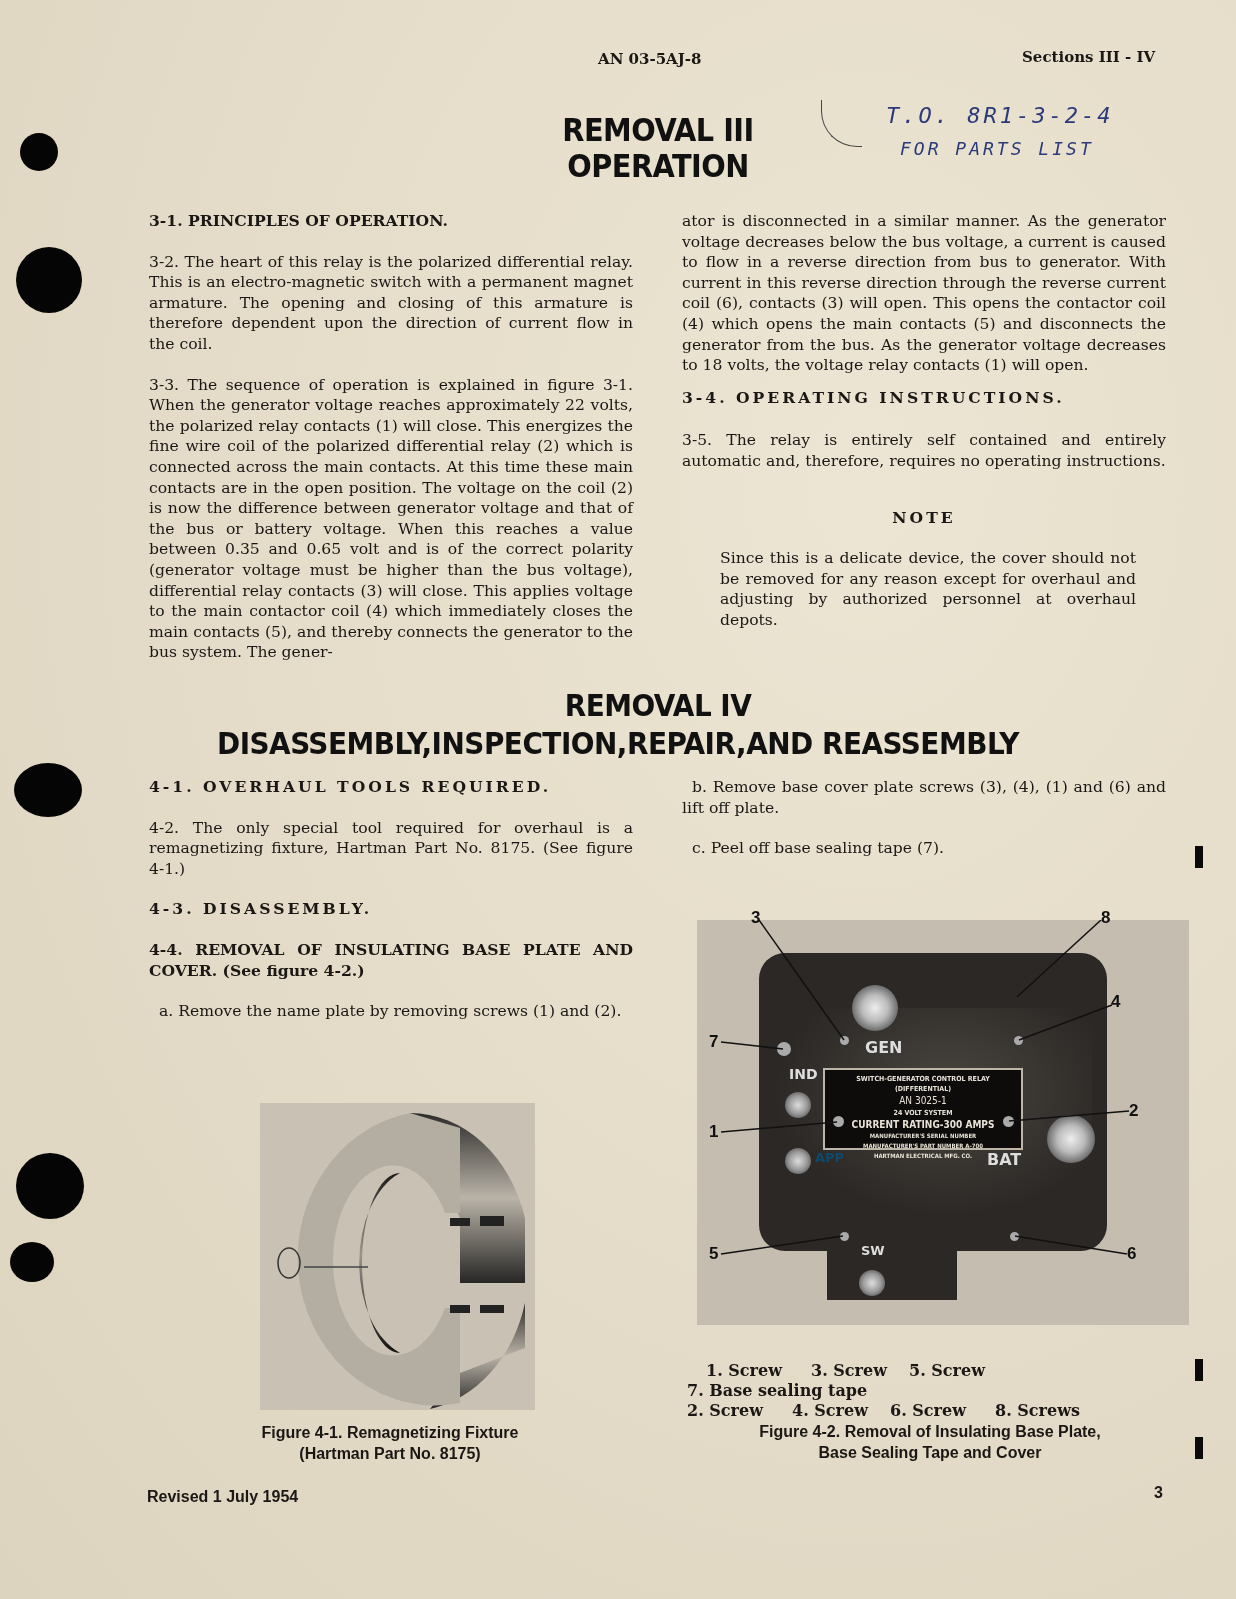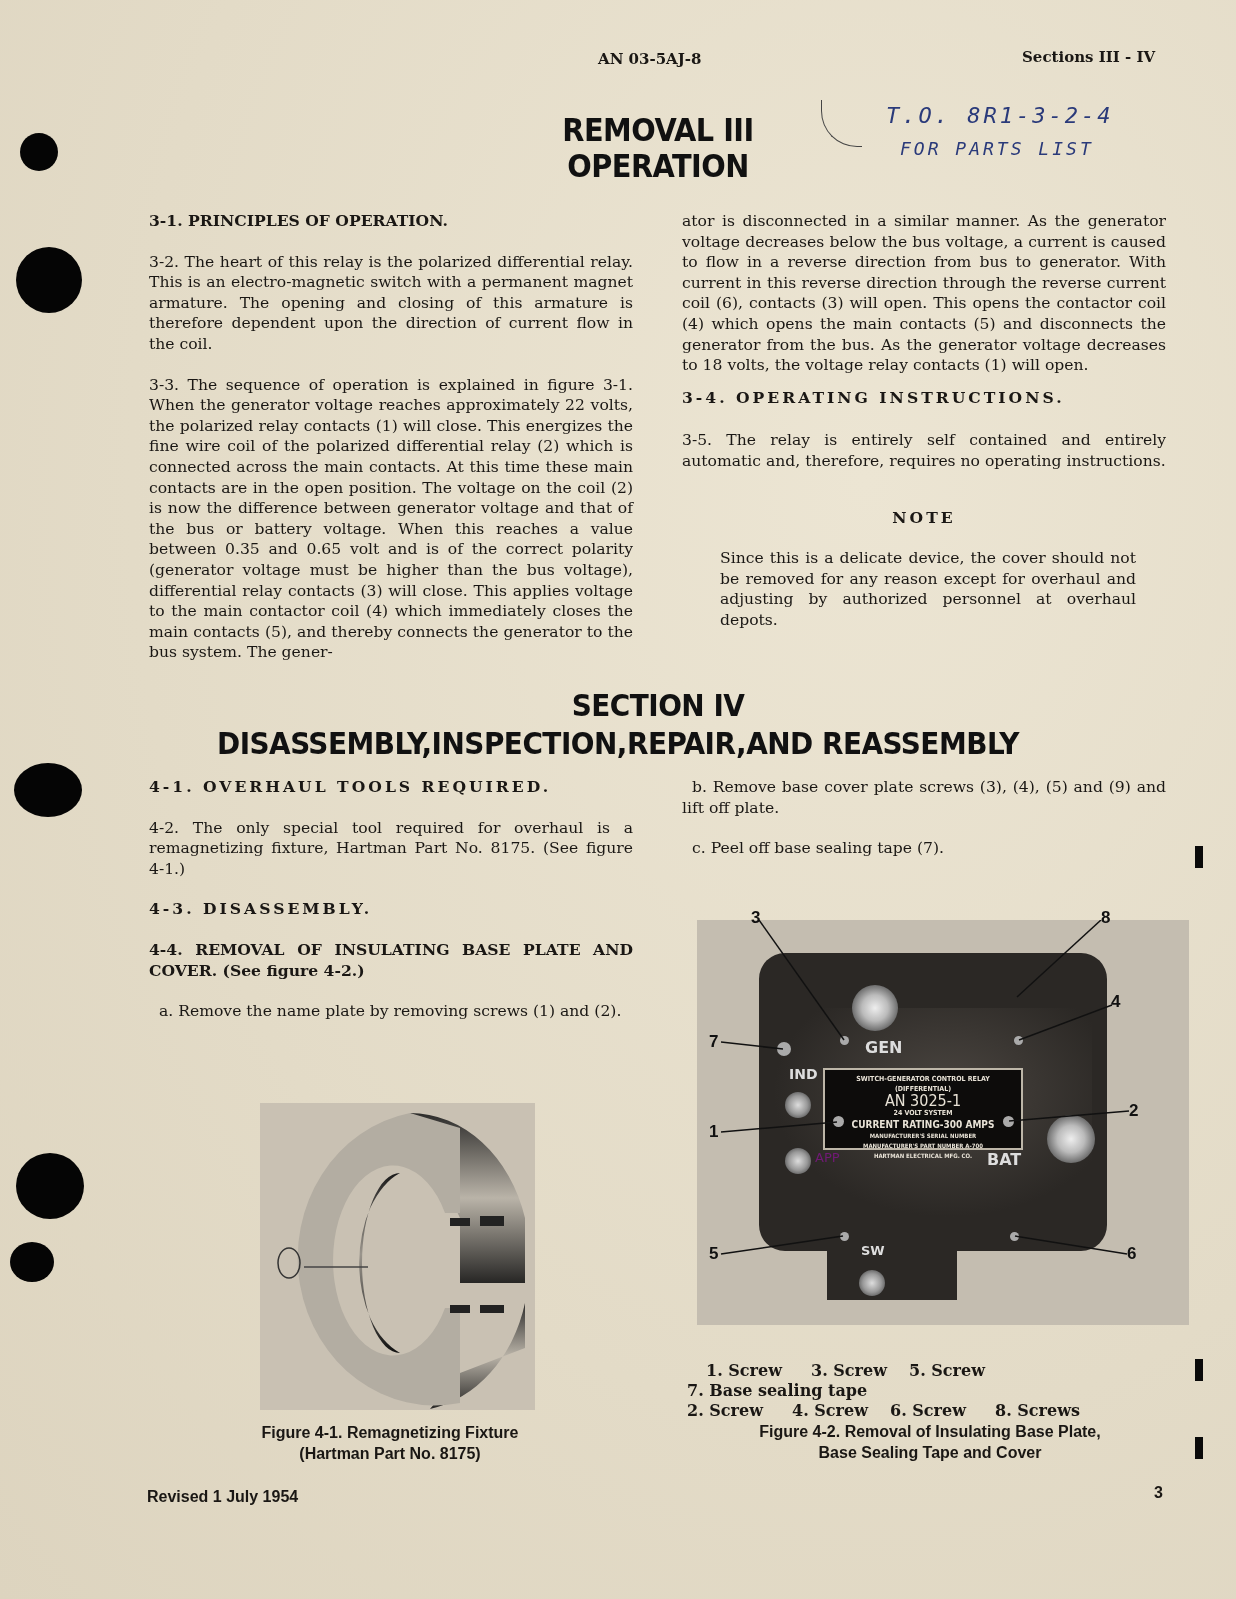--- a/index.html
+++ b/index.html
@@ -67,34 +67,34 @@
 
 <div class="col" style="left:682px;top:211px;width:484px;">
   <p style="margin-bottom:12px;">ator is disconnected in a similar manner. As the generator voltage decreases below the bus voltage, a current is caused to flow in a reverse direction from bus to generator. With current in this reverse direction through the reverse current coil (6), contacts (3) will open. This opens the contactor coil (4) which opens the main contacts (5) and disconnects the generator from the bus. As the generator voltage decreases to 18 volts, the voltage relay contacts (1) will open.</p>
   <p class="heading-sp" style="margin-bottom:22px;">3-4. OPERATING INSTRUCTIONS.</p>
   <p style="margin-bottom:36px;">3-5. The relay is entirely self contained and entirely automatic and, therefore, requires no operating instructions.</p>
   <p class="note-title">NOTE</p>
   <p class="indent">Since this is a delicate device, the cover should not be removed for any reason except for overhaul and adjusting by authorized personnel at overhaul depots.</p>
 </div>
 
 <div class="sect-title" style="top:686px;font-size:31px;line-height:38px;">
-  <div style="padding-left:80px;">SECTION IV</div>
+  <div style="padding-left:80px;">REMOVAL IV</div>
   <div>DISASSEMBLY,INSPECTION,REPAIR,AND REASSEMBLY</div>
 </div>
 
 <div class="col" style="left:149px;top:777px;width:484px;">
   <p class="heading-sp">4-1. OVERHAUL TOOLS REQUIRED.</p>
   <p>4-2. The only special tool required for overhaul is a remagnetizing fixture, Hartman Part No. 8175. (See figure 4-1.)</p>
   <p class="heading-sp">4-3. DISASSEMBLY.</p>
   <p class="b">4-4. REMOVAL OF INSULATING BASE PLATE AND COVER. (See figure 4-2.)</p>
   <p style="padding-left:10px;">a. Remove the name plate by removing screws (1) and (2).</p>
 </div>
 
 <div class="col" style="left:682px;top:777px;width:484px;">
-  <p style="text-indent:10px;">b. Remove base cover plate screws (3), (4), (5) and (9) and lift off plate.</p>
+  <p style="text-indent:10px;">b. Remove base cover plate screws (3), (4), (1) and (6) and lift off plate.</p>
   <p style="padding-left:10px;">c. Peel off base sealing tape (7).</p>
 </div>
 
 <div class="bar" style="left:1195px;top:846px;height:22px;"></div>
 <div class="bar" style="left:1195px;top:1359px;height:22px;"></div>
 <div class="bar" style="left:1195px;top:1437px;height:22px;"></div>
 
 <div class="fig" style="left:260px;top:1103px;width:275px;height:307px;background:#c9c1b3;">
   <svg width="275" height="307" viewBox="0 0 275 307">
     <defs>
@@ -128,37 +128,37 @@
 
 <div class="fig" style="left:697px;top:920px;width:492px;height:405px;background:#c4bdb0;">
 
   <div style="position:absolute;left:62px;top:33px;width:348px;height:298px;background:#2b2825;border-radius:26px;"></div>
   <div style="position:absolute;left:130px;top:300px;width:130px;height:80px;background:#2b2825;"></div>
   <div style="position:absolute;left:75px;top:88px;width:320px;height:210px;background:radial-gradient(ellipse at 55% 40%, #4a4540 0%, #2b2825 70%);border-radius:12px;"></div>
 
   <div style="position:absolute;left:126px;top:148px;width:200px;height:82px;background:#0d0c0b;border:2px solid #bdb6a8;color:#e8e2d6;font-family:'DejaVu Sans Condensed','DejaVu Sans',sans-serif;font-weight:bold;text-align:center;font-size:7px;line-height:10px;padding-top:4px;box-sizing:border-box;">
     <div>SWITCH-GENERATOR CONTROL RELAY</div>
     <div>(DIFFERENTIAL)</div>
-    <div style="font-size:16px;line-height:14px;font-weight:normal;">AN 3025-1</div>
+    <div style="font-size:10px;line-height:14px;font-weight:normal;">AN 3025-1</div>
     <div>24 VOLT SYSTEM</div>
     <div style="font-size:10px;line-height:13px;">CURRENT RATING-300 AMPS</div>
     <div style="font-size:6px;">MANUFACTURER'S SERIAL NUMBER</div>
     <div style="font-size:6px;">MANUFACTURER'S PART NUMBER A-700</div>
     <div style="font-size:6px;">HARTMAN ELECTRICAL MFG. CO.</div>
   </div>
 
   <div style="position:absolute;left:155px;top:65px;width:46px;height:46px;border-radius:50%;background:radial-gradient(circle,#eee 0%,#bbb 40%,#555 80%);"></div>
   <div style="position:absolute;left:350px;top:195px;width:48px;height:48px;border-radius:50%;background:radial-gradient(circle,#eee 0%,#bbb 40%,#555 80%);"></div>
   <div style="position:absolute;left:88px;top:172px;width:26px;height:26px;border-radius:50%;background:radial-gradient(circle,#ddd 0%,#999 50%,#444 90%);"></div>
   <div style="position:absolute;left:88px;top:228px;width:26px;height:26px;border-radius:50%;background:radial-gradient(circle,#ddd 0%,#999 50%,#444 90%);"></div>
   <div style="position:absolute;left:162px;top:350px;width:26px;height:26px;border-radius:50%;background:radial-gradient(circle,#ddd 0%,#999 50%,#444 90%);"></div>
 
   <div style="position:absolute;left:168px;top:118px;color:#ddd;font-family:'DejaVu Sans',sans-serif;font-weight:bold;font-size:16px;">GEN</div>
   <div style="position:absolute;left:92px;top:146px;color:#ddd;font-family:'DejaVu Sans',sans-serif;font-weight:bold;font-size:14px;">IND</div>
-  <div style="position:absolute;left:118px;top:230px;color:#701a75;font-family:'DejaVu Sans',sans-serif;font-weight:normal;font-size:13px;">APP</div>
+  <div style="position:absolute;left:118px;top:230px;color:#0c4a6e;font-family:'DejaVu Sans',sans-serif;font-weight:bold;font-size:13px;">APP</div>
   <div style="position:absolute;left:290px;top:230px;color:#ddd;font-family:'DejaVu Sans',sans-serif;font-weight:bold;font-size:16px;">BAT</div>
   <div style="position:absolute;left:164px;top:323px;color:#ddd;font-family:'DejaVu Sans',sans-serif;font-weight:bold;font-size:13px;">SW</div>
 
   <div style="position:absolute;left:143px;top:116px;width:9px;height:9px;border-radius:50%;background:#aaa;"></div>
   <div style="position:absolute;left:317px;top:116px;width:9px;height:9px;border-radius:50%;background:#aaa;"></div>
   <div style="position:absolute;left:143px;top:312px;width:9px;height:9px;border-radius:50%;background:#aaa;"></div>
   <div style="position:absolute;left:313px;top:312px;width:9px;height:9px;border-radius:50%;background:#aaa;"></div>
   <div style="position:absolute;left:80px;top:122px;width:14px;height:14px;border-radius:50%;background:#aaa;"></div>
   <div style="position:absolute;left:136px;top:196px;width:11px;height:11px;border-radius:50%;background:#aaa;"></div>
   <div style="position:absolute;left:306px;top:196px;width:11px;height:11px;border-radius:50%;background:#aaa;"></div>

